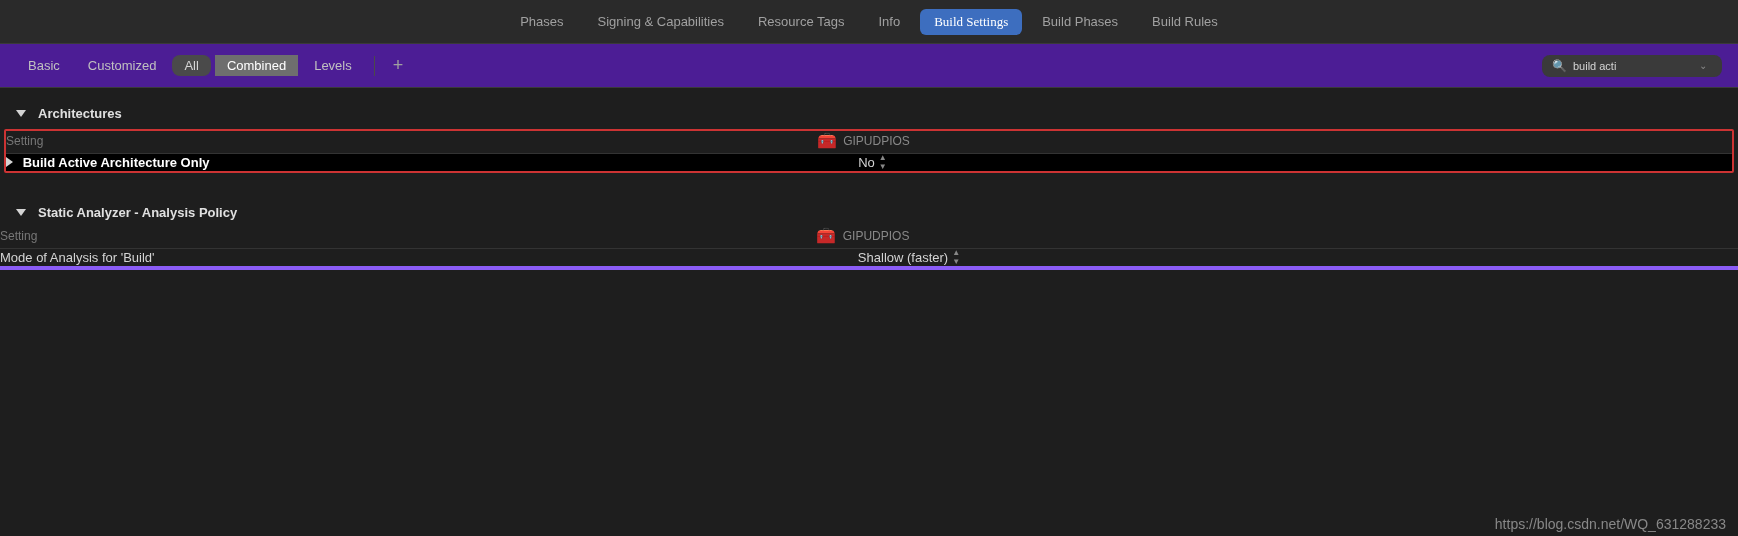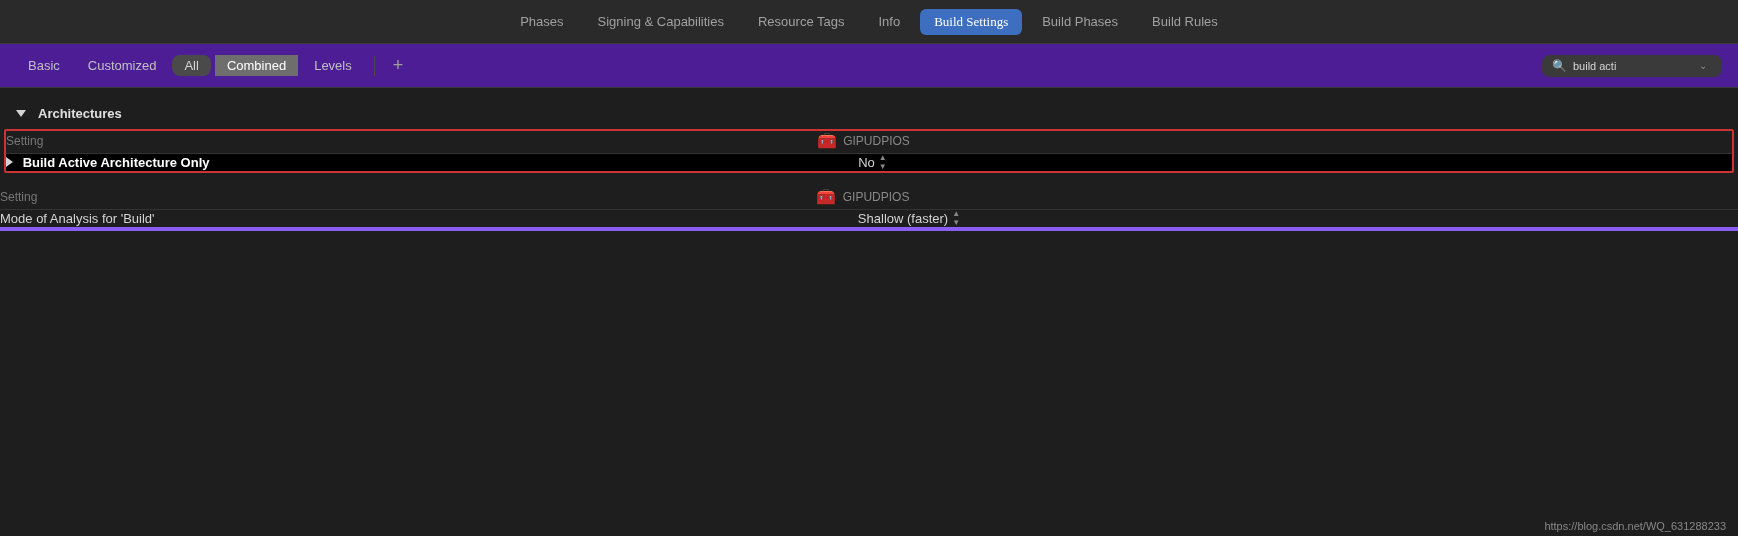--- a/index.html
+++ b/index.html
@@ -177,21 +177,21 @@
       gap: 1px;
     }
 
     
     .url-bar {
       position: fixed;
       bottom: 0;
       right: 0;
       padding: 4px 12px;
       color: #888;
-      font-size: 11px;
+      font-size: 14px;
       background: #1e1e1e;
     }
 
     .triangle-right {
       display: inline-block;
       width: 0;
       height: 0;
       border-top: 5px solid transparent;
       border-bottom: 5px solid transparent;
       border-left: 7px solid #d4d4d4;
@@ -321,20 +321,24 @@
           </tr>
         </tbody>
           </table>
       </div>
     </div>
   </div>
 
   <div style="height: 12px;"></div>
 
   <div>
+    <div class="section-header">
+      <span class="triangle-down"></span>
+      <span class="section-title">Static Analyzer - Analysis Policy</span>
+    </div>
 
     <table class="main-table">
       <colgroup>
         <col class="col1">
         <col class="col2">
         <col class="col3">
       </colgroup>
       <tbody>
           <tr class="row-header">
         <td class="cell-pad-indent">Setting</td>

